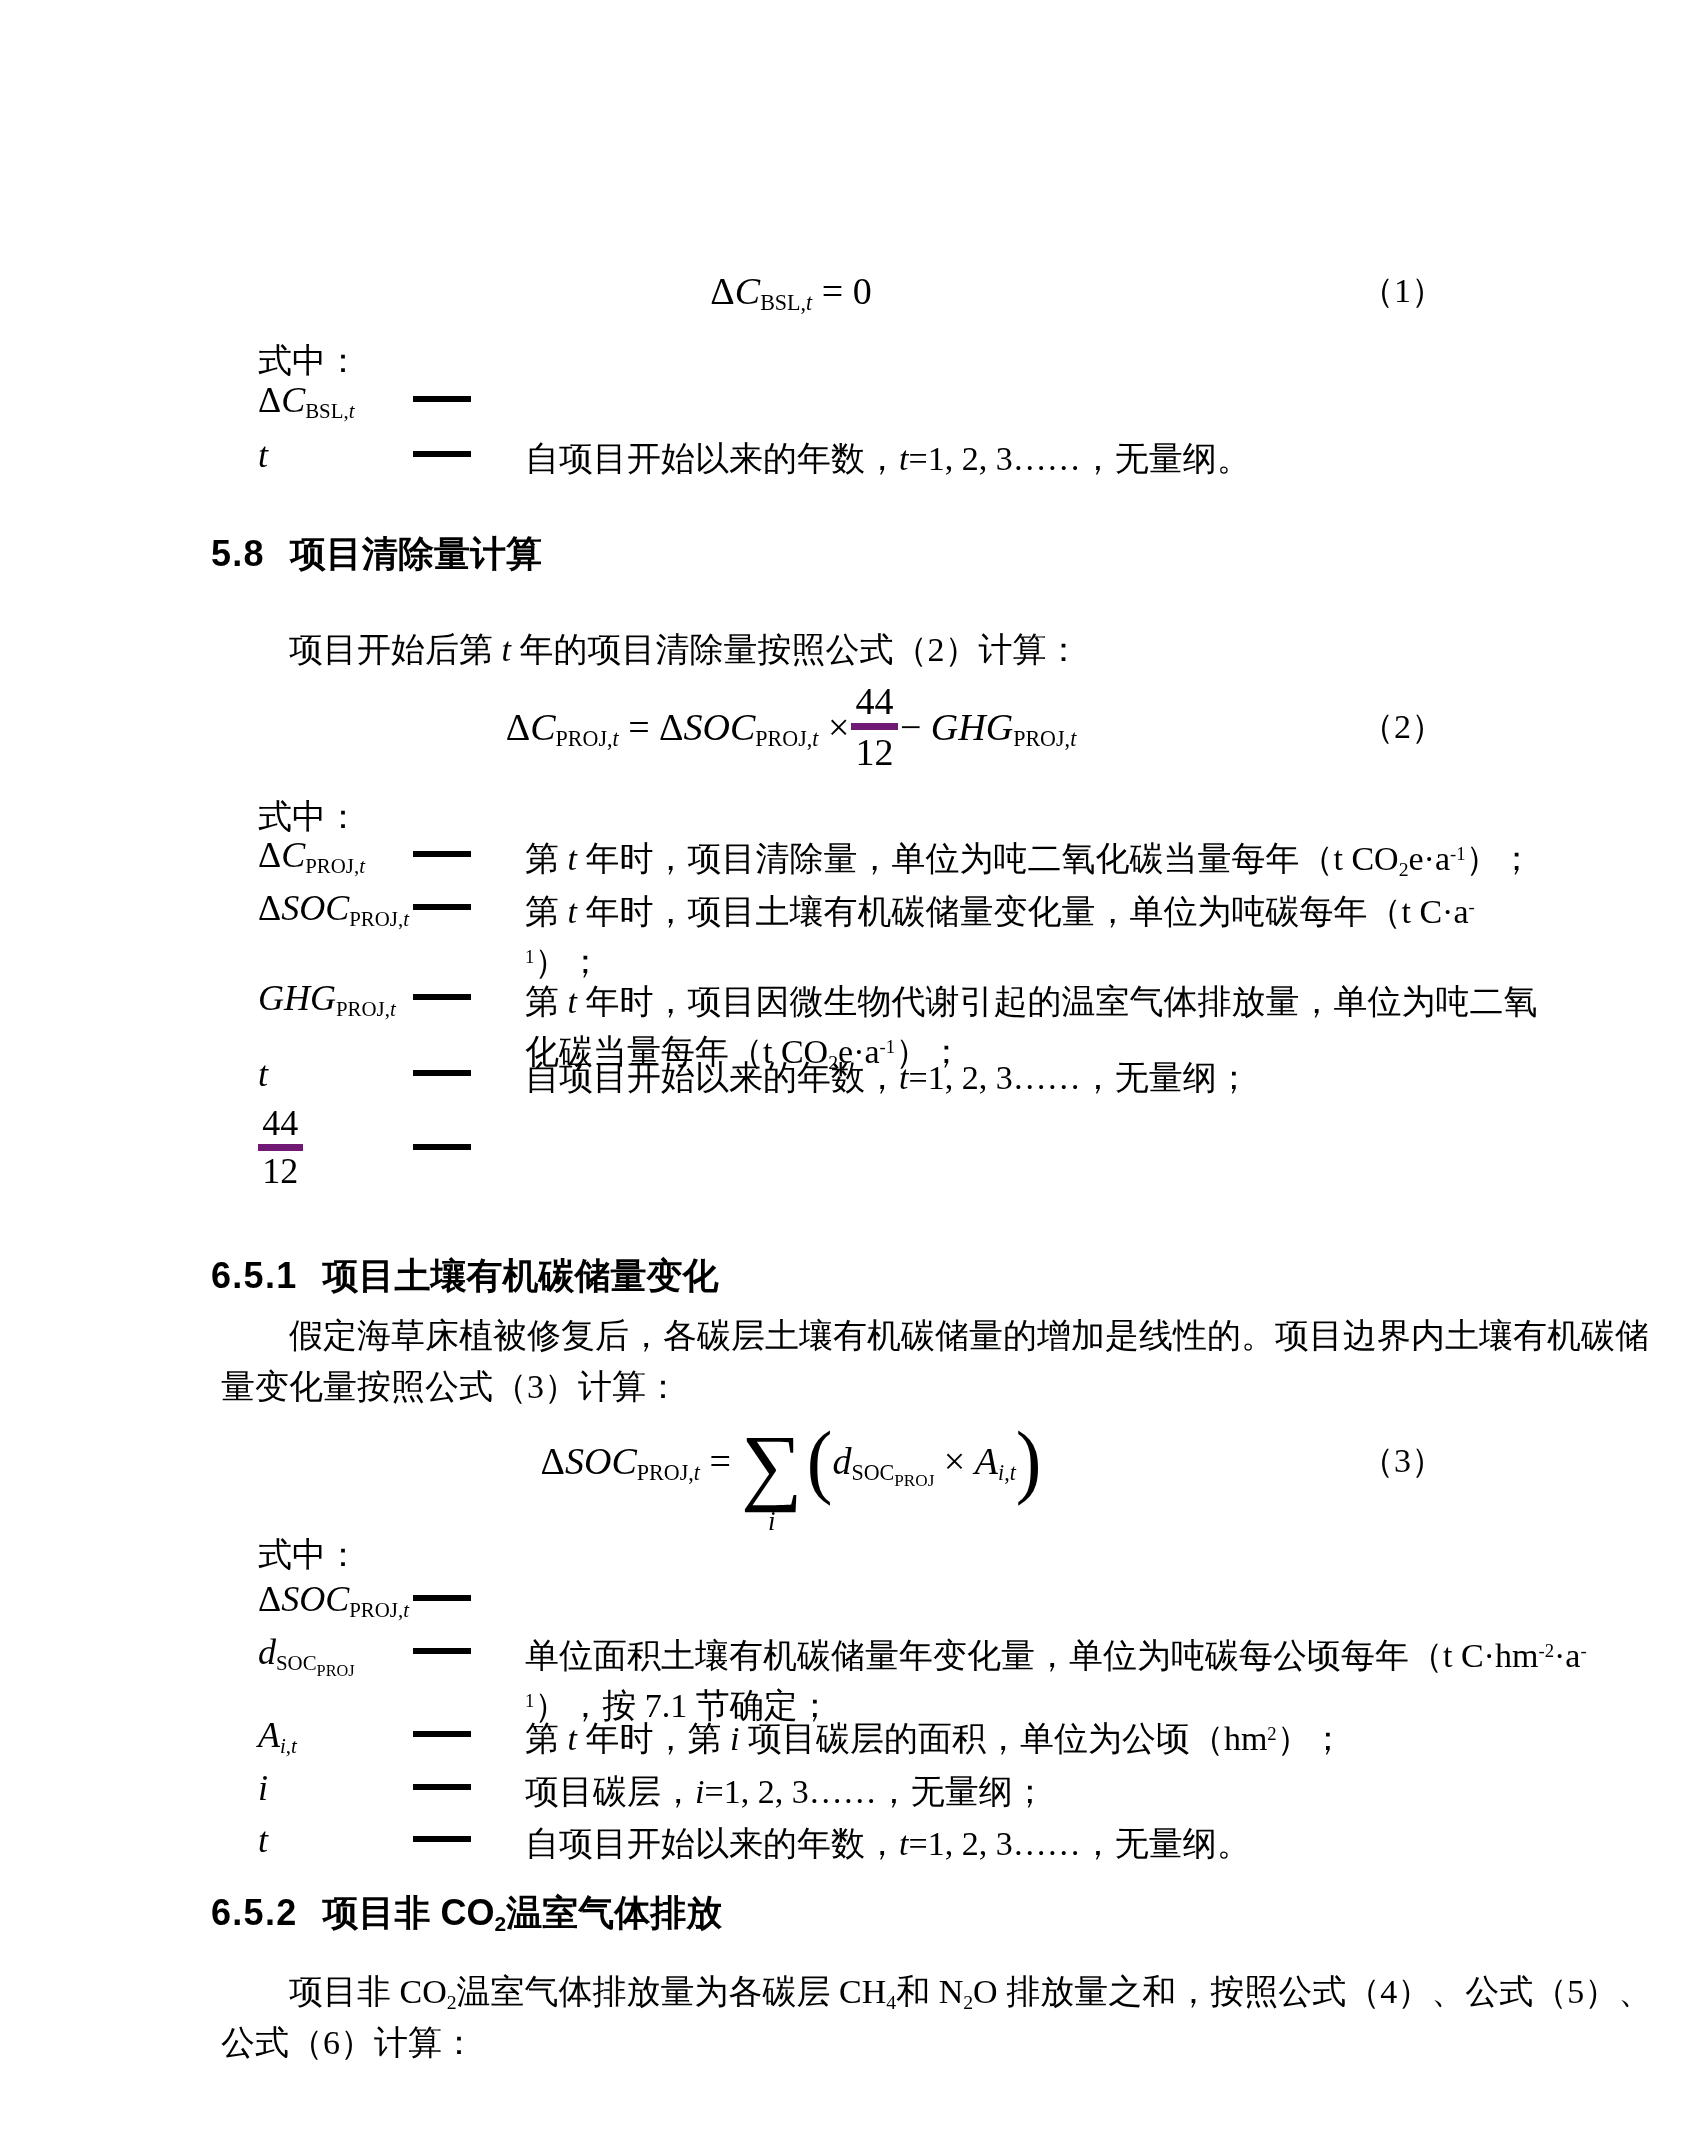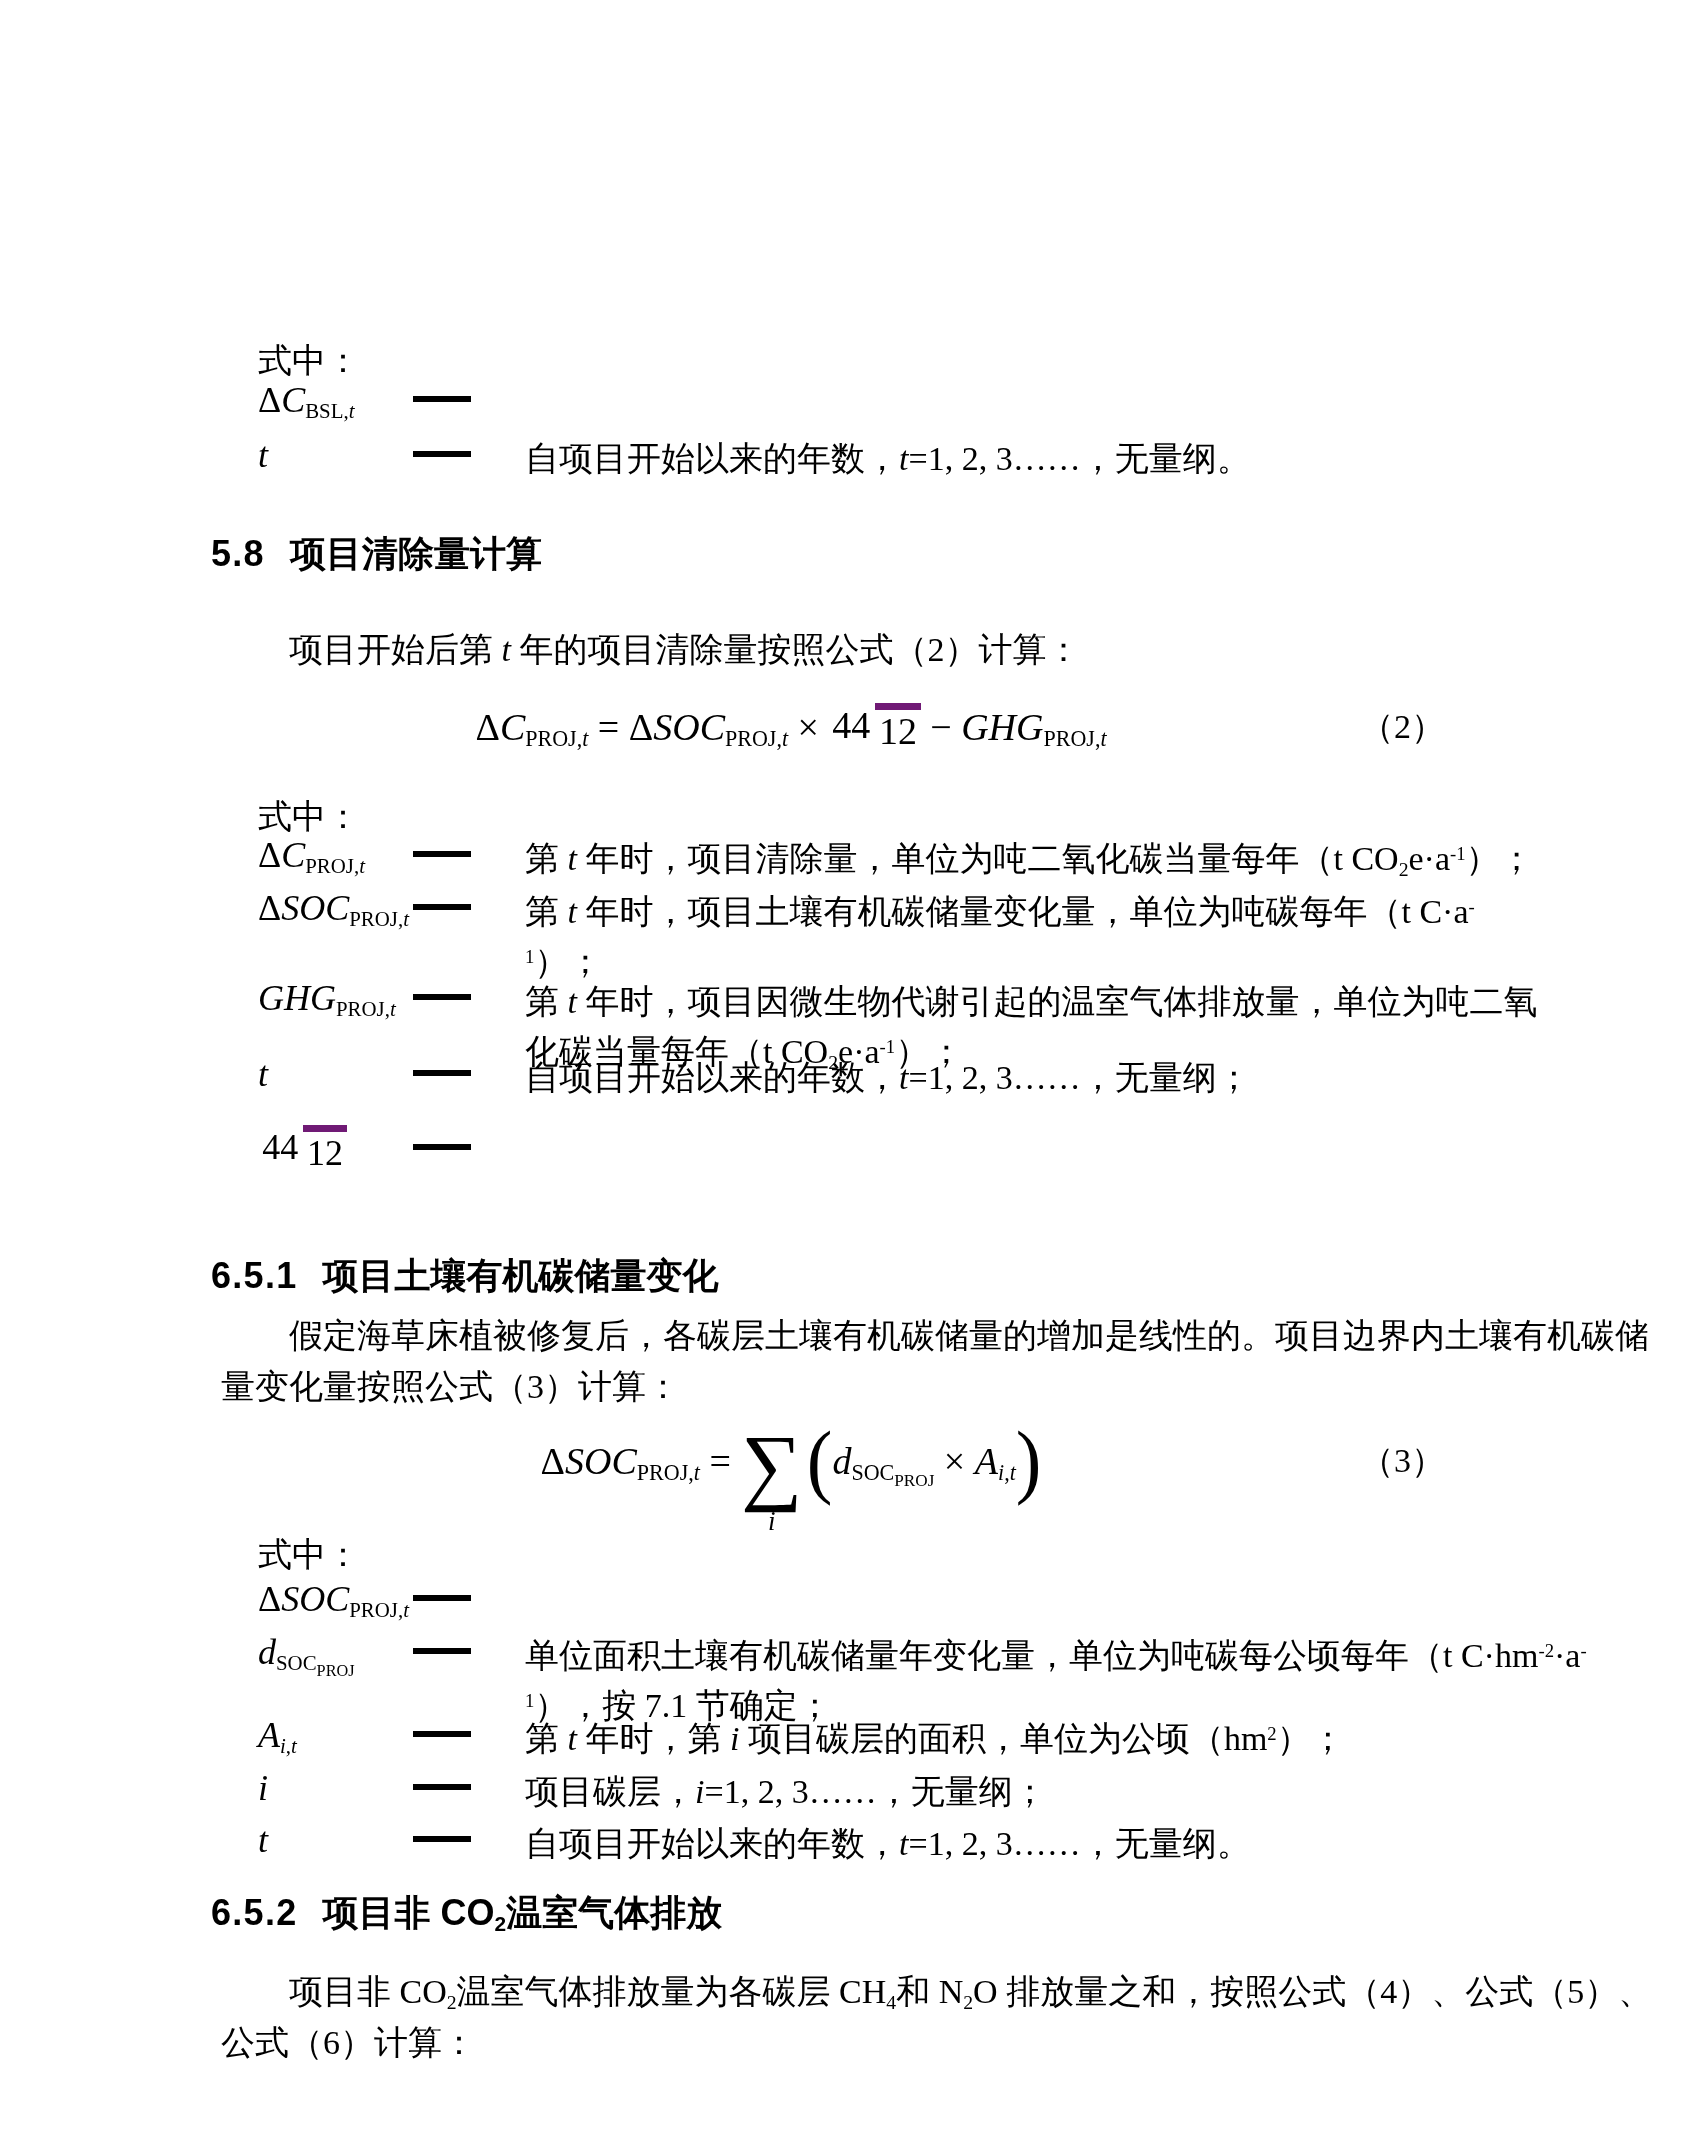--- a/index.html
+++ b/index.html
@@ -25,21 +25,21 @@
   
   .eq-row { display: flex; justify-content: center; align-items: center; }
   .eq-center { display: flex; align-items: center; transform: translateX(-65px); }
   .eq { font-size: 38px; white-space: nowrap; }
   .eq i, .sym i { font-family: inherit; }
   sub { font-size: 0.58em; line-height: 0; vertical-align: -0.28em; }
   sub sub { font-size: 0.78em; vertical-align: -0.35em; }
   sup { font-size: 0.55em; line-height: 0; vertical-align: 0.55em; }
   .eq-num { position: absolute; right: 56px; top: 50%; transform: translateY(-50%); font-size: 34px; white-space: nowrap; }
 
-  .frac { display: inline-flex; flex-direction: row; align-items: center; vertical-align: middle; margin: 0 9px; justify-content: space-between; }
+  .frac { display: inline-flex; flex-direction: column; align-items: center; vertical-align: middle; margin: 0 2px; justify-content: space-between; }
   .frac .fnum { padding: 0 4.3px 2.6px 4.3px; line-height: 1.0; }
   .frac .fden { border-top: 7px solid #701a75; padding: 2.6px 4.3px 0 4.3px; line-height: 1.0; }
 
   .sigma-col { display: inline-flex; flex-direction: column; align-items: center; margin: 0 4.3px 0 10.3px; margin-bottom: -41px; }
   .sigma { font-size: 86px; line-height: 0.9; font-style: normal; }
   .sigma-sub { font-size: 27px; font-style: italic; line-height: 1; margin-top: 4.3px; }
   .bigp { font-size: 77px; line-height: 1; display: inline-block; transform: scaleY(1.08); font-weight: 400; }
 
   
   .where { margin-left: 47px; font-size: 34px; }
@@ -65,20 +65,26 @@
   }
   .heading .hnum { margin-right: 25px; letter-spacing: 1.3px; }
   .para { font-size: 34px; line-height: 1.5; text-indent: 2em; white-space: nowrap; margin: 10px; }
 </style>
 </head>
 <body>
 
 <div class="page">
   <div class="content">
 
+    <div class="eq-row abs" style="top:254px;height:73px">
+      <div class="eq-center">
+        <span class="eq">Δ<i>C</i><sub>BSL,<i>t</i></sub> = 0</span>
+      </div>
+      <span class="eq-num">（1）</span>
+    </div>
 
     <div class="where abs" style="top:338px">式中：</div>
 
     <div class="sym-row abs" style="top:379px">
       <span class="sym">Δ<i>C</i><sub>BSL,<i>t</i></sub></span>
       <span class="dash-cell">
           <span class="bar"></span>
         </span>
     </div>
 

